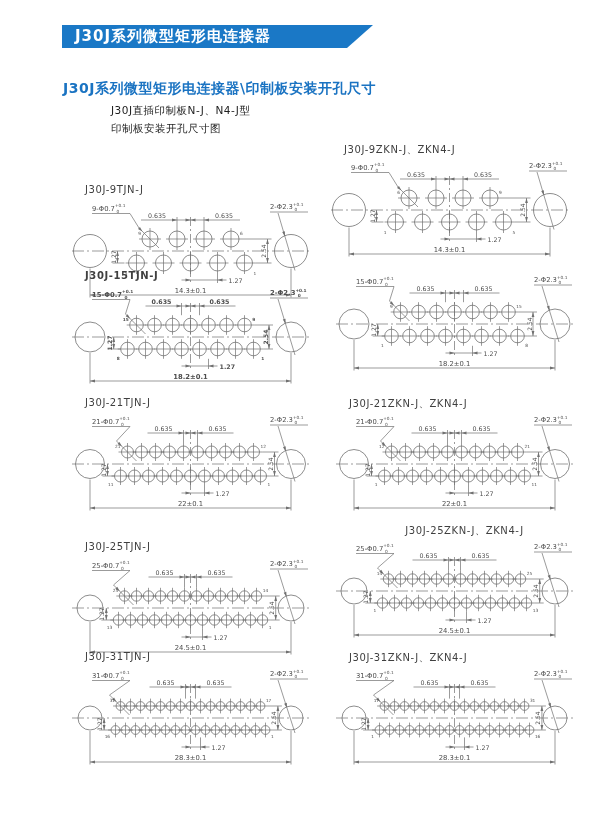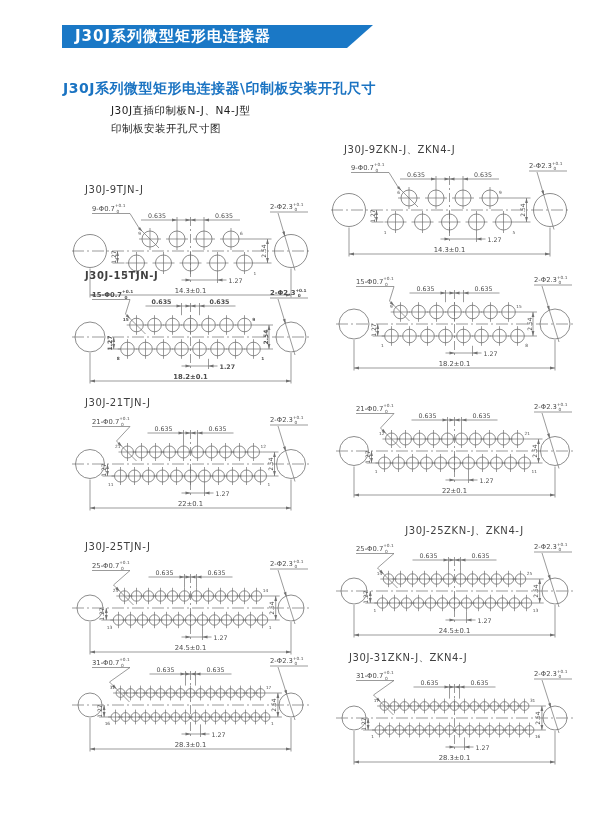--- a/index.html
+++ b/index.html
@@ -503,20 +503,21 @@
             <polygon points="0,0 -5,1.4 -5,-1.4" transform="translate(223,98) rotate(0)" fill="#707070"></polygon>
             <text x="122.5" y="95.5" font-size="6.8" text-anchor="middle" fill="#4e4e4e">22±0.1</text>
             <text x="52.5" y="38" font-size="4.3" text-anchor="end" fill="#4e4e4e">21</text>
             <text x="192.5" y="38" font-size="4.3" text-anchor="start" fill="#4e4e4e">12</text>
             <text x="45.5" y="76" font-size="4.3" text-anchor="end" fill="#4e4e4e">11</text>
             <text x="199.5" y="76" font-size="4.3" text-anchor="start" fill="#4e4e4e">1</text>
           </g>
         </svg>
       </div>
       <div class="cell" style="left: 264px; top: 254px;">
+        <div class="dtitle">J30J-21ZKN-J、ZKN4-J</div>
         <svg width="245" height="106" viewBox="0 0 245 106">
           <g font-family="&quot;DejaVu Sans&quot;,&quot;Liberation Sans&quot;,sans-serif">
             <line x1="4" y1="54" x2="241" y2="54" stroke="#707070" stroke-width="0.7" stroke-dasharray="12 3 2 3"></line>
             <line x1="122.5" y1="20" x2="122.5" y2="86" stroke="#707070" stroke-width="0.7" stroke-dasharray="9 3 2 3"></line>
             <circle cx="22" cy="54" r="14.5" fill="none" stroke="#707070" stroke-width="0.8"></circle>
             <circle cx="223" cy="54" r="14.5" fill="none" stroke="#707070" stroke-width="0.8"></circle>
             <circle cx="59.5" cy="42" r="6" fill="none" stroke="#707070" stroke-width="0.8"></circle>
             <line x1="50.5" y1="42" x2="68.5" y2="42" stroke="#707070" stroke-width="0.7"></line>
             <line x1="59.5" y1="33" x2="59.5" y2="51" stroke="#707070" stroke-width="0.7"></line>
             <circle cx="73.5" cy="42" r="6" fill="none" stroke="#707070" stroke-width="0.8"></circle>
@@ -880,20 +881,21 @@
             <polygon points="0,0 -5,1.4 -5,-1.4" transform="translate(223,98) rotate(0)" fill="#707070"></polygon>
             <text x="122.5" y="95.5" font-size="6.8" text-anchor="middle" fill="#4e4e4e">24.5±0.1</text>
             <text x="50.3" y="38" font-size="4.3" text-anchor="end" fill="#4e4e4e">14</text>
             <text x="194.7" y="38" font-size="4.3" text-anchor="start" fill="#4e4e4e">25</text>
             <text x="44.3" y="75.2" font-size="4.3" text-anchor="end" fill="#4e4e4e">1</text>
             <text x="200.7" y="75.2" font-size="4.3" text-anchor="start" fill="#4e4e4e">13</text>
           </g>
         </svg>
       </div>
       <div class="cell" style="left: 0px; top: 508px;">
+        <div class="dtitle">J30J-31TJN-J</div>
         <svg width="245" height="106" viewBox="0 0 245 106">
           <g font-family="&quot;DejaVu Sans&quot;,&quot;Liberation Sans&quot;,sans-serif">
             <line x1="4" y1="54" x2="241" y2="54" stroke="#707070" stroke-width="0.7" stroke-dasharray="12 3 2 3"></line>
             <line x1="122.5" y1="20" x2="122.5" y2="86" stroke="#707070" stroke-width="0.7" stroke-dasharray="9 3 2 3"></line>
             <circle cx="22" cy="54" r="12" fill="none" stroke="#707070" stroke-width="0.8"></circle>
             <circle cx="223" cy="54" r="12" fill="none" stroke="#707070" stroke-width="0.8"></circle>
             <circle cx="52.5" cy="42" r="4.4" fill="none" stroke="#707070" stroke-width="0.8"></circle>
             <line x1="45.1" y1="42" x2="59.9" y2="42" stroke="#707070" stroke-width="0.7"></line>
             <line x1="52.5" y1="34.6" x2="52.5" y2="49.4" stroke="#707070" stroke-width="0.7"></line>
             <circle cx="62.5" cy="42" r="4.4" fill="none" stroke="#707070" stroke-width="0.8"></circle>

